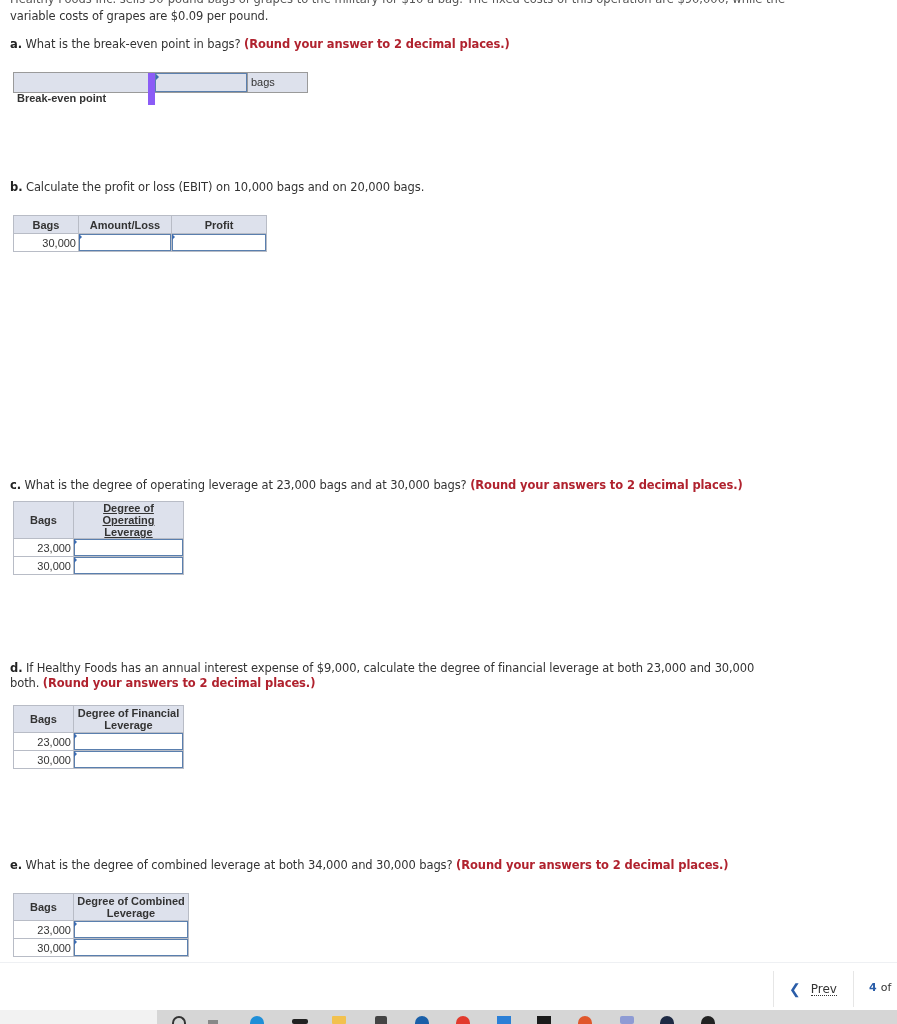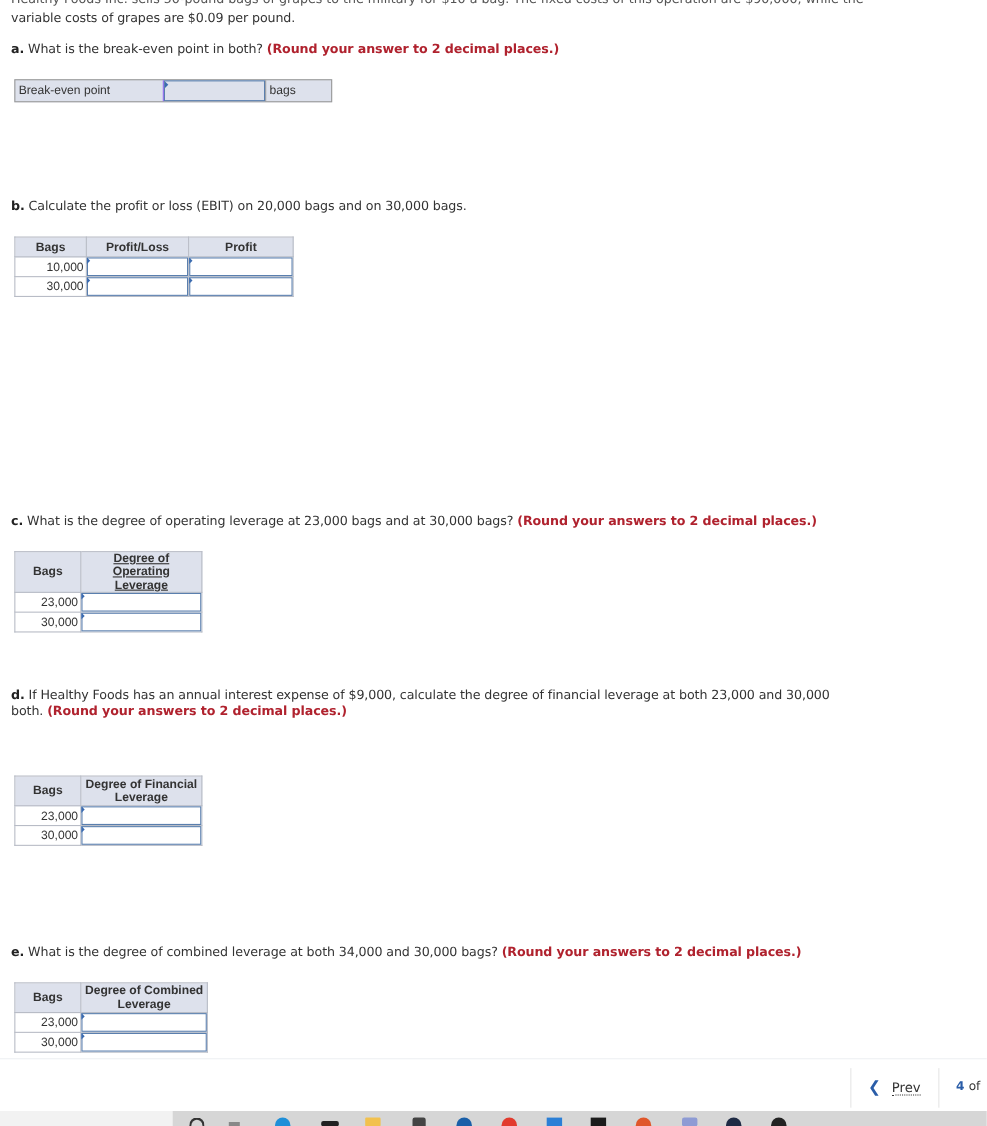--- a/index.html
+++ b/index.html
@@ -7,21 +7,21 @@
     width: 897px; height: 1024px; overflow: hidden; position: relative;
     background: #ffffff; font-family: "DejaVu Sans", sans-serif; color: #333;
   }
   .q { position: absolute; left: 10px; font-size: 11.5px; color: #333; line-height: 15px; letter-spacing: -0.1px; }
   .q b.letter { font-weight: bold; color: #222; }
   .q .hint { color: #b0222e; font-weight: bold; }
   .clip { position: absolute; left: 10px; top: -8px; font-size: 11.5px; color: #555; white-space: nowrap; width: 880px; overflow: hidden; }
 
   
   .be { position: absolute; left: 13px; top: 72px; height: 19px; display: flex; border: 1px solid #9a9a9a; background: #dde1ec; font-family: "Liberation Sans", sans-serif; font-size: 11px; }
-  .be .lbl { width: 128px; padding: 0 3px; line-height: 19px; color: #333; border-right: 1px solid #8b5cf6; }
+  .be .lbl { width: 128px; padding: 16px 3px; line-height: 19px; color: #333; border-right: 7px solid #8b5cf6; font-weight: bold; }
   .be .inp { width: 90px; height: 17px; border: 1px solid #5a7fae; background: #dde1ec; position: relative; }
   .be .unit { width: 53px; padding: 0 3px; line-height: 19px; color: #333; border-left: 1px solid #9a9a9a; }
 
   table.ans { position: absolute; border-collapse: collapse; font-family: "Liberation Sans", sans-serif; font-size: 11px; }
   table.ans th { background: #dde1ec; border: 1px solid #b8bcc6; font-weight: bold; color: #333; text-align: center; padding: 0 3px; line-height: 12px; }
   table.ans td { border: 1px solid #b8bcc6; height: 17px; padding: 0; }
   table.ans td.num { text-align: right; padding-right: 2px; color: #333; width: 57px; }
   table.ans td.cell { position: relative; }
   table.ans td.cell .box { position: absolute; left: 0; top: 0; right: 0; bottom: 0; border: 1px solid #5a7fae; background: #fff; }
   .flag { position: absolute; left: 0; top: 0; width: 0; height: 0; border-top: 3px solid transparent; border-bottom: 3px solid transparent; border-left: 3px solid #3b6bb0; }
@@ -41,66 +41,55 @@
   .taskbar .search { position: absolute; left: 0; top: 0; width: 157px; height: 14px; background: #f2f2f2; }
   .tb-icon { position: absolute; top: 6px; width: 14px; height: 8px; border-radius: 7px 7px 0 0; }
 </style>
 </head>
 <body>
 
 <div class="clip">Healthy Foods Inc. sells 50-pound bags of grapes to the military for $10 a bag. The fixed costs of this operation are $90,000, while the</div>
 <div class="q" style="top:9px;">variable costs of grapes are $0.09 per pound.</div>
 
 <div class="q" style="top:37px;">
-  <b class="letter">a.</b><span> What is the break-even point in both? </span><span class="hint">(Round your answer to 2 decimal places.)</span>
+  <b class="letter">a.</b><span> What is the break-even point in bags? </span><span class="hint">(Round your answer to 2 decimal places.)</span>
 </div>
 <div class="be">
   <div class="lbl">Break-even point</div>
   <div class="inp">
       <span class="flag"></span>
     </div>
   <div class="unit">bags</div>
 </div>
 
 <div class="q" style="top:180px;">
-  <b class="letter">b.</b><span> Calculate the profit or loss (EBIT) on 20,000 bags and on 30,000 bags.</span>
+  <b class="letter">b.</b><span> Calculate the profit or loss (EBIT) on 10,000 bags and on 20,000 bags.</span>
 </div>
 <table class="ans" style="left:13px; top:215px;">
   <tbody>
       <tr style="height:18px;">
     <th style="width:58px;">Bags</th>
-    <th style="width:86px;">Profit/Loss</th>
+    <th style="width:86px;">Amount/Loss</th>
     <th style="width:88px;">Profit</th>
-  </tr>
-  <tr>
-    <td class="num">10,000</td>
-    <td class="cell">
-          <div class="box"></div>
-          <span class="flag"></span>
-        </td>
-    <td class="cell">
-          <div class="box"></div>
-          <span class="flag"></span>
-        </td>
   </tr>
   <tr>
     <td class="num">30,000</td>
     <td class="cell">
           <div class="box"></div>
           <span class="flag"></span>
         </td>
     <td class="cell">
           <div class="box"></div>
           <span class="flag"></span>
         </td>
   </tr>
 </tbody>
   </table>
 
-<div class="q" style="top:466px;">
+<div class="q" style="top:478px;">
   <b class="letter">c.</b><span> What is the degree of operating leverage at 23,000 bags and at 30,000 bags? </span><span class="hint">(Round your answers to 2 decimal places.)</span>
 </div>
 <table class="ans" style="left:13px; top:501px;">
   <tbody>
       <tr style="height:27px;">
     <th style="width:51px;">Bags</th>
     <th style="width:103px;text-decoration:underline;">Degree of Operating Leverage</th>
   </tr>
   <tr>
     <td class="num">23,000</td>
@@ -112,21 +101,21 @@
   <tr>
     <td class="num">30,000</td>
     <td class="cell">
           <div class="box"></div>
           <span class="flag"></span>
         </td>
   </tr>
 </tbody>
   </table>
 
-<div class="q" style="top:624px;">
+<div class="q" style="top:661px;">
   <b class="letter">d.</b><span> If Healthy Foods has an annual interest expense of $9,000, calculate the degree of financial leverage at both 23,000 and 30,000</span><br>
   <span>both. </span><span class="hint">(Round your answers to 2 decimal places.)</span>
 </div>
 <table class="ans" style="left:13px; top:705px;">
   <tbody>
       <tr style="height:27px;">
     <th style="width:52px;">Bags</th>
     <th style="width:103px;">Degree of Financial Leverage</th>
   </tr>
   <tr>

